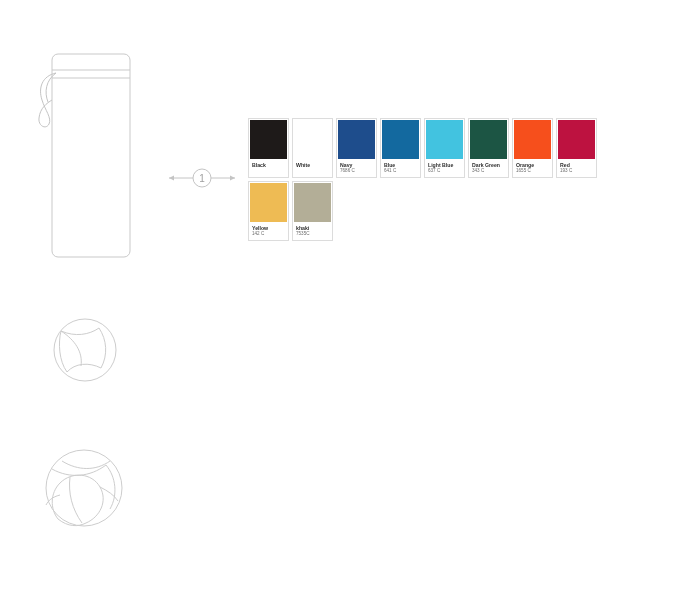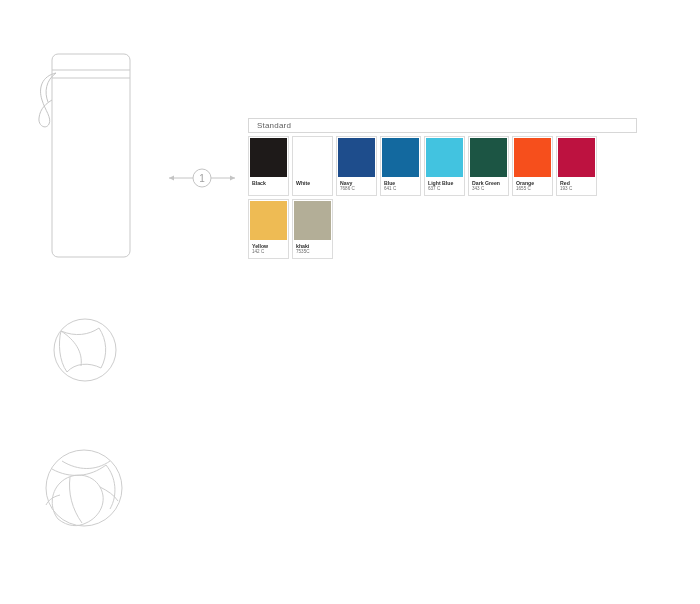--- a/index.html
+++ b/index.html
@@ -143,21 +143,20 @@
         <line x1="3" y1="12" x2="27" y2="12" stroke="#c4c4c4" stroke-width="1"></line>
         <line x1="45" y1="12" x2="69" y2="12" stroke="#c4c4c4" stroke-width="1"></line>
         <path d="M3 12 L8 9.5 L8 14.5 Z" fill="#c4c4c4"></path>
         <path d="M69 12 L64 9.5 L64 14.5 Z" fill="#c4c4c4"></path>
         <circle cx="36" cy="12" r="9" fill="#ffffff" stroke="#c4c4c4" stroke-width="1"></circle>
         <text x="36" y="16" text-anchor="middle" font-family="Liberation Sans, sans-serif" font-size="10" fill="#9e9e9e">1</text>
       </svg>
     </div>
 
     <div class="panel panel-1">
-      <div class="panel-header">Standard</div>
       <div class="swatch-grid">
           <div class="swatch">
             <div class="swatch-chip" style="background: rgb(30, 26, 25);"></div>
             <div class="swatch-meta">
               <span class="swatch-name">Black</span>
               <span class="swatch-code"></span>
             </div>
           </div>
           <div class="swatch">
             <div class="swatch-chip is-white" style="background: rgb(255, 255, 255);"></div>

